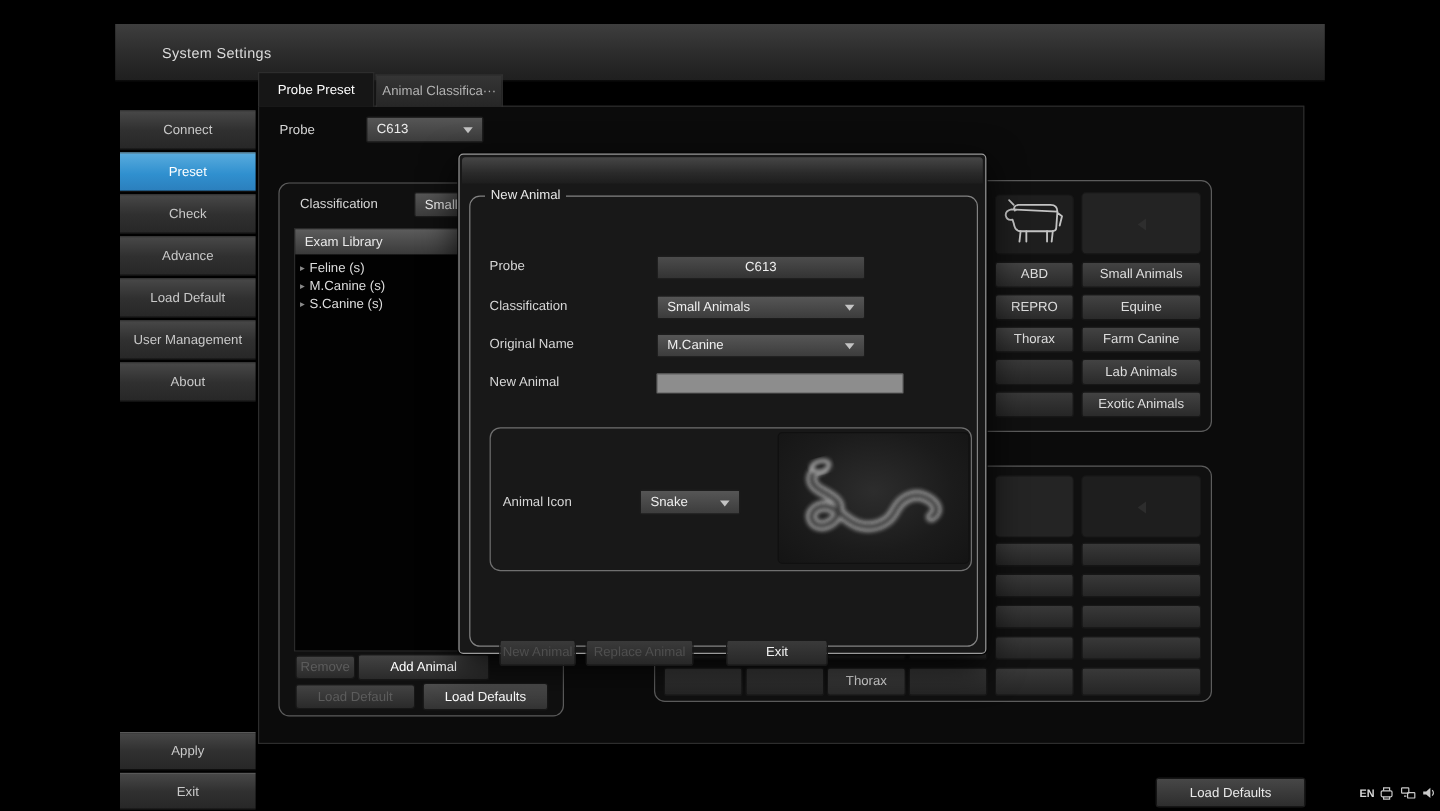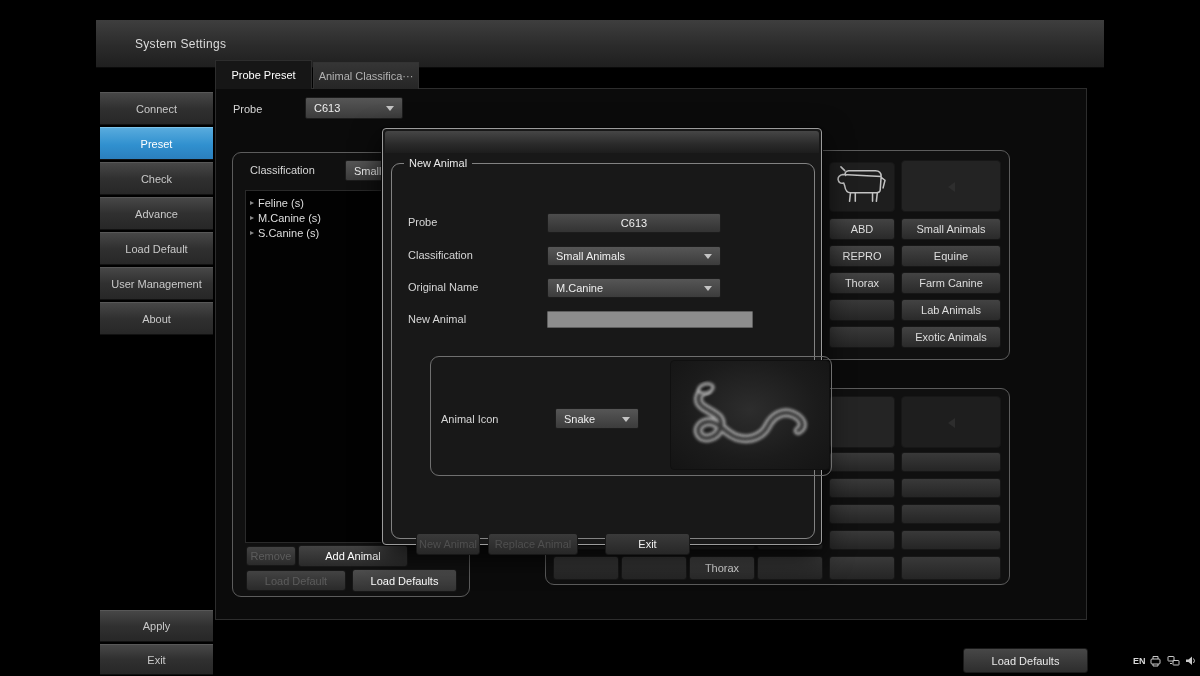--- a/index.html
+++ b/index.html
@@ -57,21 +57,21 @@
   .modal-titlebar { position:absolute; left:2px; top:2px; right:2px; height:22px; border-radius:3px 3px 0 0;
     background:linear-gradient(180deg,#464646,#2a2a2a 60%,#1d1d1d); }
   .modal fieldset { position:absolute; left:8px; top:28px; width:424px; height:382px;
     border:1px solid #828282; border-radius:9px; }
   .modal legend { margin-left:12px; padding:0 5px; color:#e8e8e8; font-size:11px; }
   .probe-display { position:absolute; background:linear-gradient(180deg,#4c4c4c,#333);
     border:1px solid #1c1c1c; border-radius:2px; color:#f0f0f0; font-size:11px;
     display:flex; align-items:center; justify-content:center; }
   .text-input { position:absolute; background:#8d8d8d; border:1px solid #5f5f5f; border-radius:1px;
     font-size:11px; color:#111; padding:0 4px; }
-  .icon-box { position:absolute; left:16px; top:187px; width:402px; height:120px; border:1px solid #6f6f6f; border-radius:9px;margin-left:22px; }
+  .icon-box { position:absolute; left:16px; top:187px; width:402px; height:120px; border:1px solid #6f6f6f; border-radius:9px; }
   .snake-box { position:absolute; left:239px; top:3px; width:160px; height:110px; border-radius:4px;
     background:radial-gradient(ellipse at 50% 45%, #2d2d2d 0%, #1b1b1b 60%, #141414 100%); border:1px solid #101010; }
   .modal-btn { position:absolute; height:22px; background:linear-gradient(180deg,#3a3a3a,#272727);
     border:1px solid #181818; border-radius:3px; font-size:11px; display:flex; align-items:center; justify-content:center; }
   .modal-btn.disabled { color:#4f4f4f; }
   .modal-btn.enabled { color:#f2f2f2; }
 
   
   .footer-btn { position:absolute; left:963px; top:648px; width:125px; height:25px;
     background:linear-gradient(180deg,#474747,#2d2d2d); border:1px solid #1a1a1a; border-radius:3px;
@@ -127,20 +127,21 @@
     <span>C613</span>
     <span class="caret"></span>
   </div>
 
   <div class="panel" style="left:232px;top:152px;width:238px;height:445px"></div>
   <div class="field-label" style="left:250px;top:164px">Classification</div>
   <div class="dropdown" style="left:345px;top:160px;width:115px;height:21px">
     <span>Small Animals</span>
   </div>
   <div class="exam-box">
+    <div class="exam-head">Exam Library</div>
     <div style="padding-top:3px">
       <div class="tree-item">
           <span class="arrow">▸</span>
           <span>Feline (s)</span>
         </div>
       <div class="tree-item">
           <span class="arrow">▸</span>
           <span>M.Canine (s)</span>
         </div>
       <div class="tree-item">

